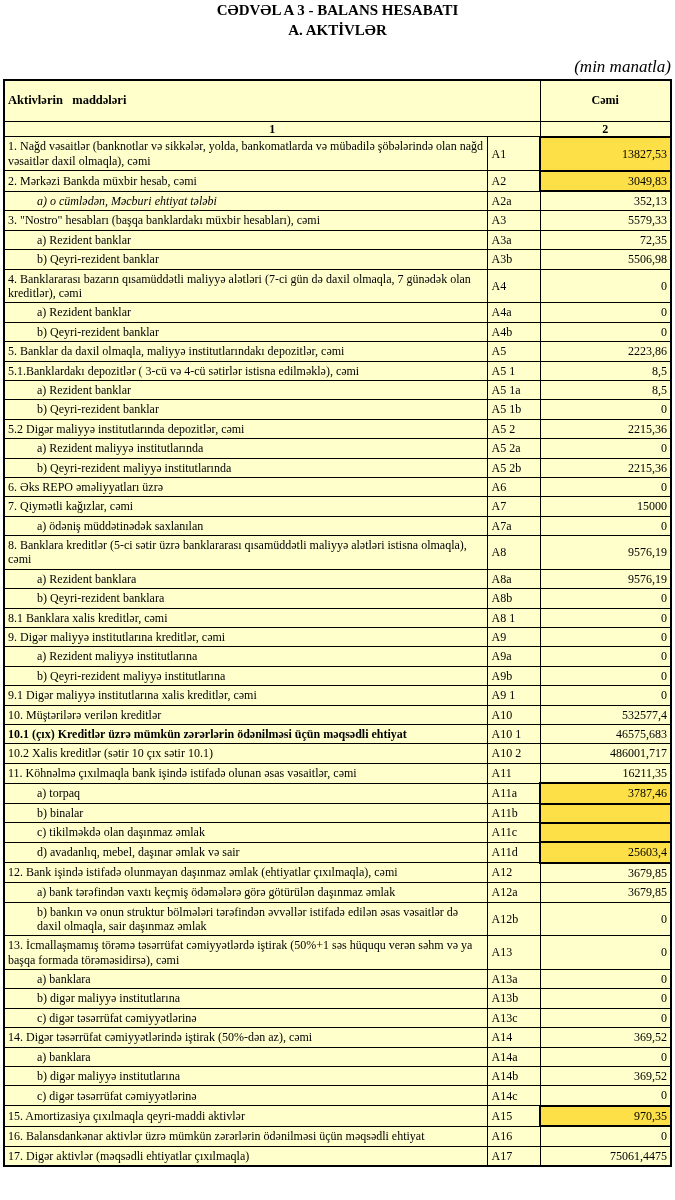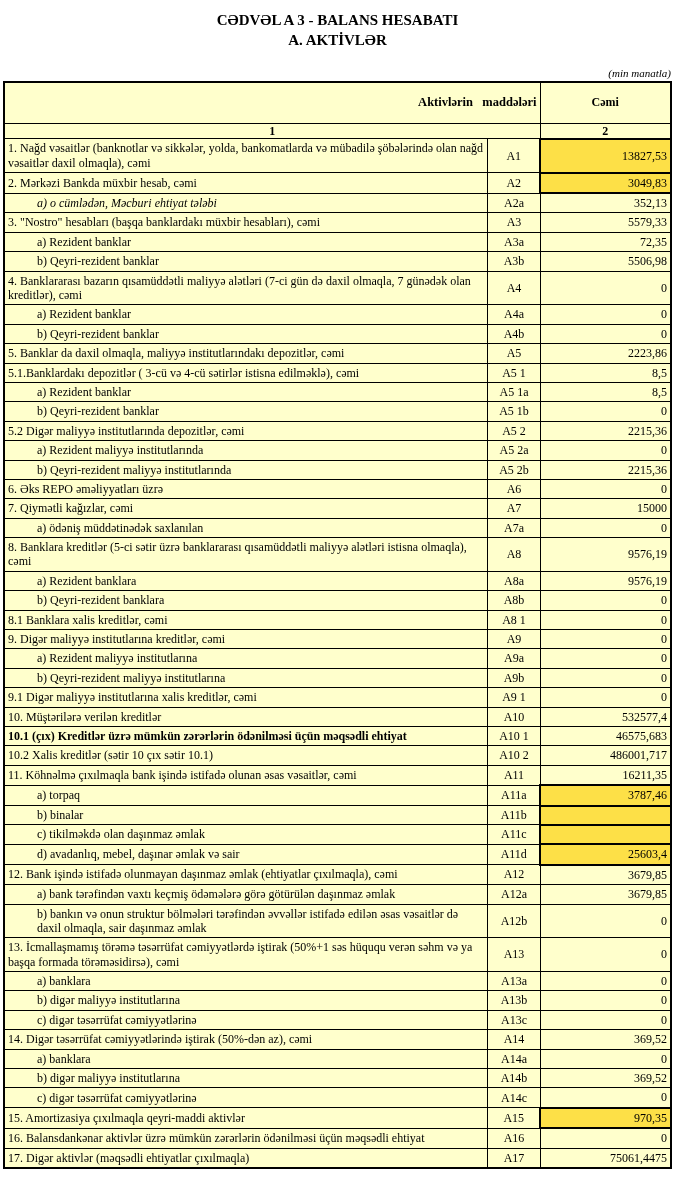--- a/index.html
+++ b/index.html
@@ -12,26 +12,26 @@
   .page {
     width: 675px;
     min-height: 1200px;
     box-sizing: border-box;
   }
   .title {
     text-align: center;
     font-weight: bold;
     font-size: 15px;
     line-height: 1.35;
-    padding-top: 10px;
+    padding-top: 0;
   }
   .unit-note {
     text-align: right;
     font-style: italic;
-    font-size: 11px;
+    font-size: 17px;
     margin: 16px 4px 2px 0;
   }
   table.assets {
     border-collapse: collapse;
     table-layout: fixed;
     width: 669px;
     margin-left: 3px;
     border: 2px solid #000;
   }
   col.c2 { width: 52px; }
@@ -41,38 +41,38 @@
     background: #FFFFCC;
     font-size: 12px;
     line-height: 1.2;
     padding: 2px 3px;
     vertical-align: middle;
     overflow: hidden;
     word-wrap: break-word;
   }
   th.items {
     font-weight: bold;
-    text-align: right;
+    text-align: left;
     height: 36px;
     font-size: 12.5px;
   }
   th.total {
     font-weight: bold;
     text-align: center;
   }
   tr.numrow td {
     text-align: center;
     font-weight: bold;
     padding: 0 3px;
   }
   td.lbl  { text-align: left; }
   td.ind  { padding-left: 32px; }
   td.it   { font-style: italic; margin-left: 45px; }
   td.b    { font-weight: bold; }
-  td.code { text-align: center; }
+  td.code { text-align: left; }
   td.val  { text-align: right; }
   td.white {
     background: #fde047;
     border: 2px solid #000;
   }
 </style>
 </head>
 <body>
 
 <div class="page">

